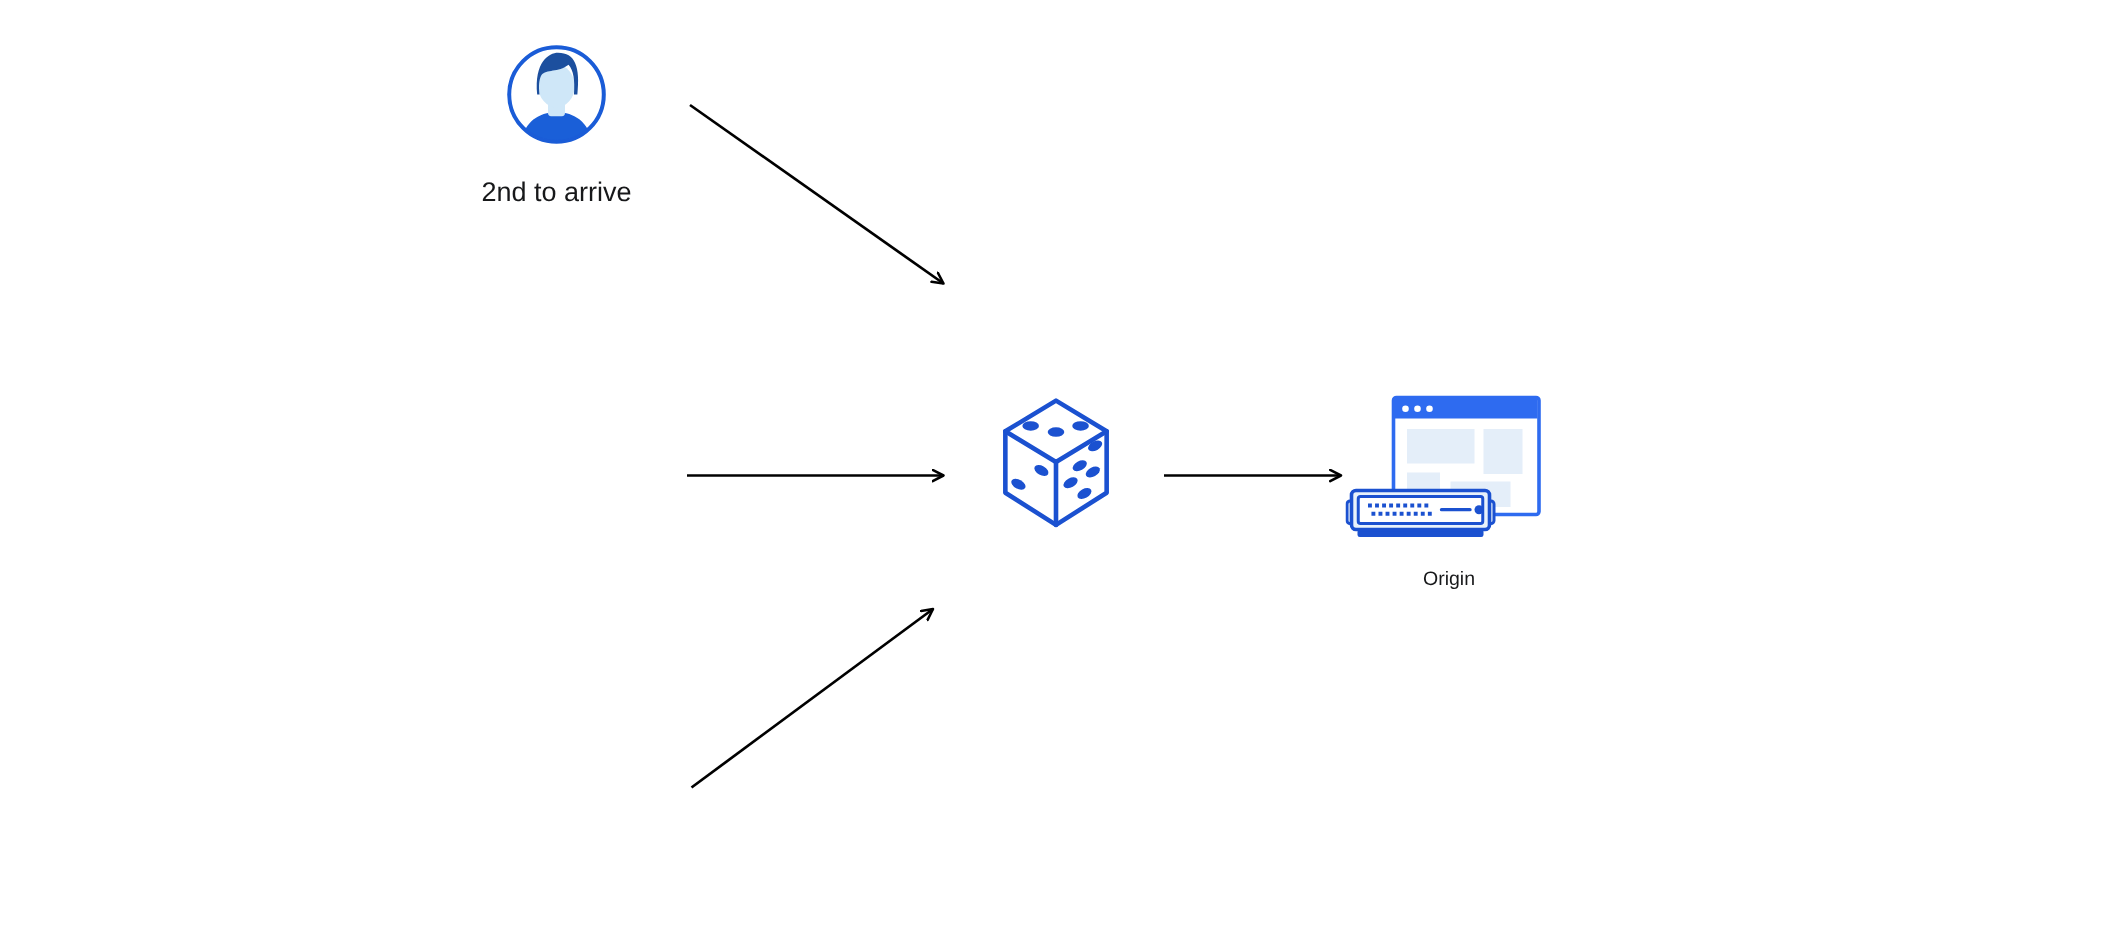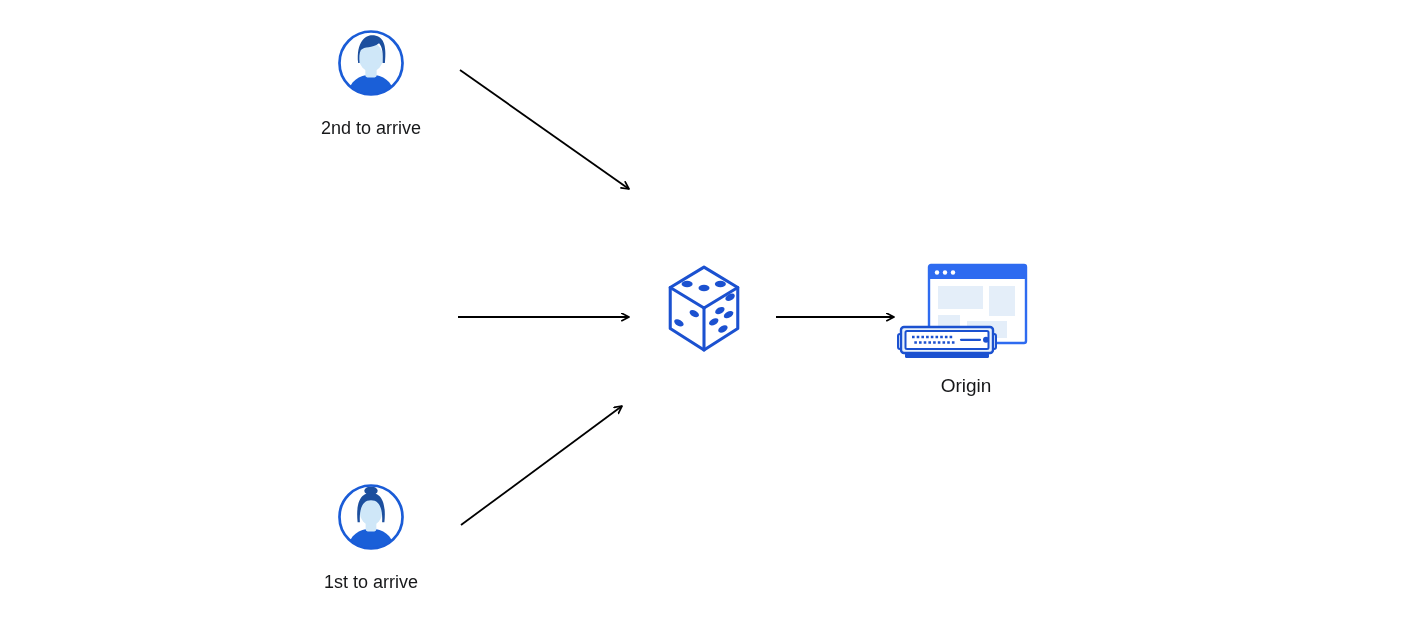--- a/index.html
+++ b/index.html
@@ -63,39 +63,20 @@
         <rect class="av-neck" x="27.5" y="33" width="11" height="14" rx="2"></rect>
         <ellipse class="av-face" cx="33" cy="27.5" rx="11.8" ry="13.8"></ellipse>
         <path class="av-hair" d="M20.5,33 C18.5,12 28,6 34,6 C45,6 48.5,15 46.5,33 L44.3,33 C45,23.5 44,17.5 40.8,13.8 C34,19 26.5,16.5 23.2,20.5 C21.6,23.5 21.4,27.5 22,33 Z"></path>
       </g>
       <circle class="av-ring" cx="33" cy="33" r="30.6"></circle>
     </svg>
     <div class="node-label" style="left:-32px;top:88px;width:132px;">2nd to arrive</div>
   </div>
 
 
-  <div class="node" style="left:337px;top:483px;">
-    <svg class="avatar" viewBox="0 0 66 66">
-      <defs>
-          <clipPath id="clipC">
-            <circle cx="33" cy="33" r="30"></circle>
-          </clipPath>
-        </defs>
-      <circle class="av-bg" cx="33" cy="33" r="30.6"></circle>
-      <g clip-path="url(#clipC)">
-        <path class="av-shirt" d="M33,44.5 C20,44.5 11.5,52 9.5,66 L56.5,66 C54.5,52 46,44.5 33,44.5 Z"></path>
-        <rect class="av-neck" x="27.8" y="33" width="10.4" height="14" rx="2"></rect>
-        <ellipse class="av-hair" cx="33" cy="7.5" rx="6.5" ry="4.2"></ellipse>
-        <ellipse class="av-face" cx="33" cy="27.5" rx="11" ry="13.5"></ellipse>
-        <path class="av-hair" d="M20,38 C17.5,14 26.5,9.5 33,9.5 C39.5,9.5 48.5,14 46,38 L43.8,38 C44.5,24 40.8,16.8 33,16.8 C25.2,16.8 21.5,24 22.2,38 Z"></path>
-      </g>
-      <circle class="av-ring" cx="33" cy="33" r="30.6"></circle>
-    </svg>
-    <div class="node-label" style="left:-32px;top:88px;width:132px;">1st to arrive</div>
-  </div>
 
   <div class="node" style="left:667px;top:264px;">
     <svg class="dice-svg" viewBox="0 0 72 86">
       <path class="dice-face" d="M36,3 L69,23 L69,63 L36,84 L3,63 L3,23 Z"></path>
       <path class="dice-edge" d="M3,23 L36,43 L69,23"></path>
       <path class="dice-edge" d="M36,43 L36,84"></path>
 
       <ellipse class="dice-dot" cx="19.5" cy="19.5" rx="5.4" ry="3.1"></ellipse>
       <ellipse class="dice-dot" cx="36" cy="23.5" rx="5.4" ry="3.1"></ellipse>
       <ellipse class="dice-dot" cx="52" cy="19.5" rx="5.4" ry="3.1"></ellipse>
@@ -127,21 +108,21 @@
       <rect class="srv-base" x="8" y="90" width="84" height="5" rx="1.5"></rect>
       <rect class="srv-tab" x="1" y="71" width="8" height="15" rx="2"></rect>
       <rect class="srv-tab" x="91" y="71" width="8" height="15" rx="2"></rect>
       <rect class="srv-outer" x="4" y="64" width="92" height="26" rx="3"></rect>
       <rect class="srv-inner" x="8.5" y="68" width="83" height="18" rx="1.5"></rect>
       <line class="srv-dots" x1="15" y1="74" x2="57" y2="74"></line>
       <line class="srv-dots" x1="17.3" y1="79.5" x2="59.3" y2="79.5"></line>
       <line class="srv-line" x1="64" y1="76.8" x2="83" y2="76.8"></line>
       <circle class="srv-led" cx="89" cy="76.8" r="3"></circle>
     </svg>
-    <div class="node-label" style="left:0px;top:112px;width:138px;font-size:19px;">Origin</div>
+    <div class="node-label" style="left:0px;top:112px;width:138px;font-size:13px;">Origin</div>
   </div>
 
   <svg id="arrows" width="1405" height="633" viewBox="0 0 1405 633">
     <defs>
       <marker id="ah" markerWidth="12" markerHeight="12" refX="8" refY="4.5" orient="auto" markerUnits="userSpaceOnUse">
         <path class="arrow-headp" d="M0.8,0.8 L8,4.5 L0.8,8.2"></path>
       </marker>
     </defs>
     <line class="arrow-line" x1="460" y1="70" x2="629" y2="189" marker-end="url(#ah)"></line>
     <line class="arrow-line" x1="458" y1="317" x2="629" y2="317" marker-end="url(#ah)"></line>

